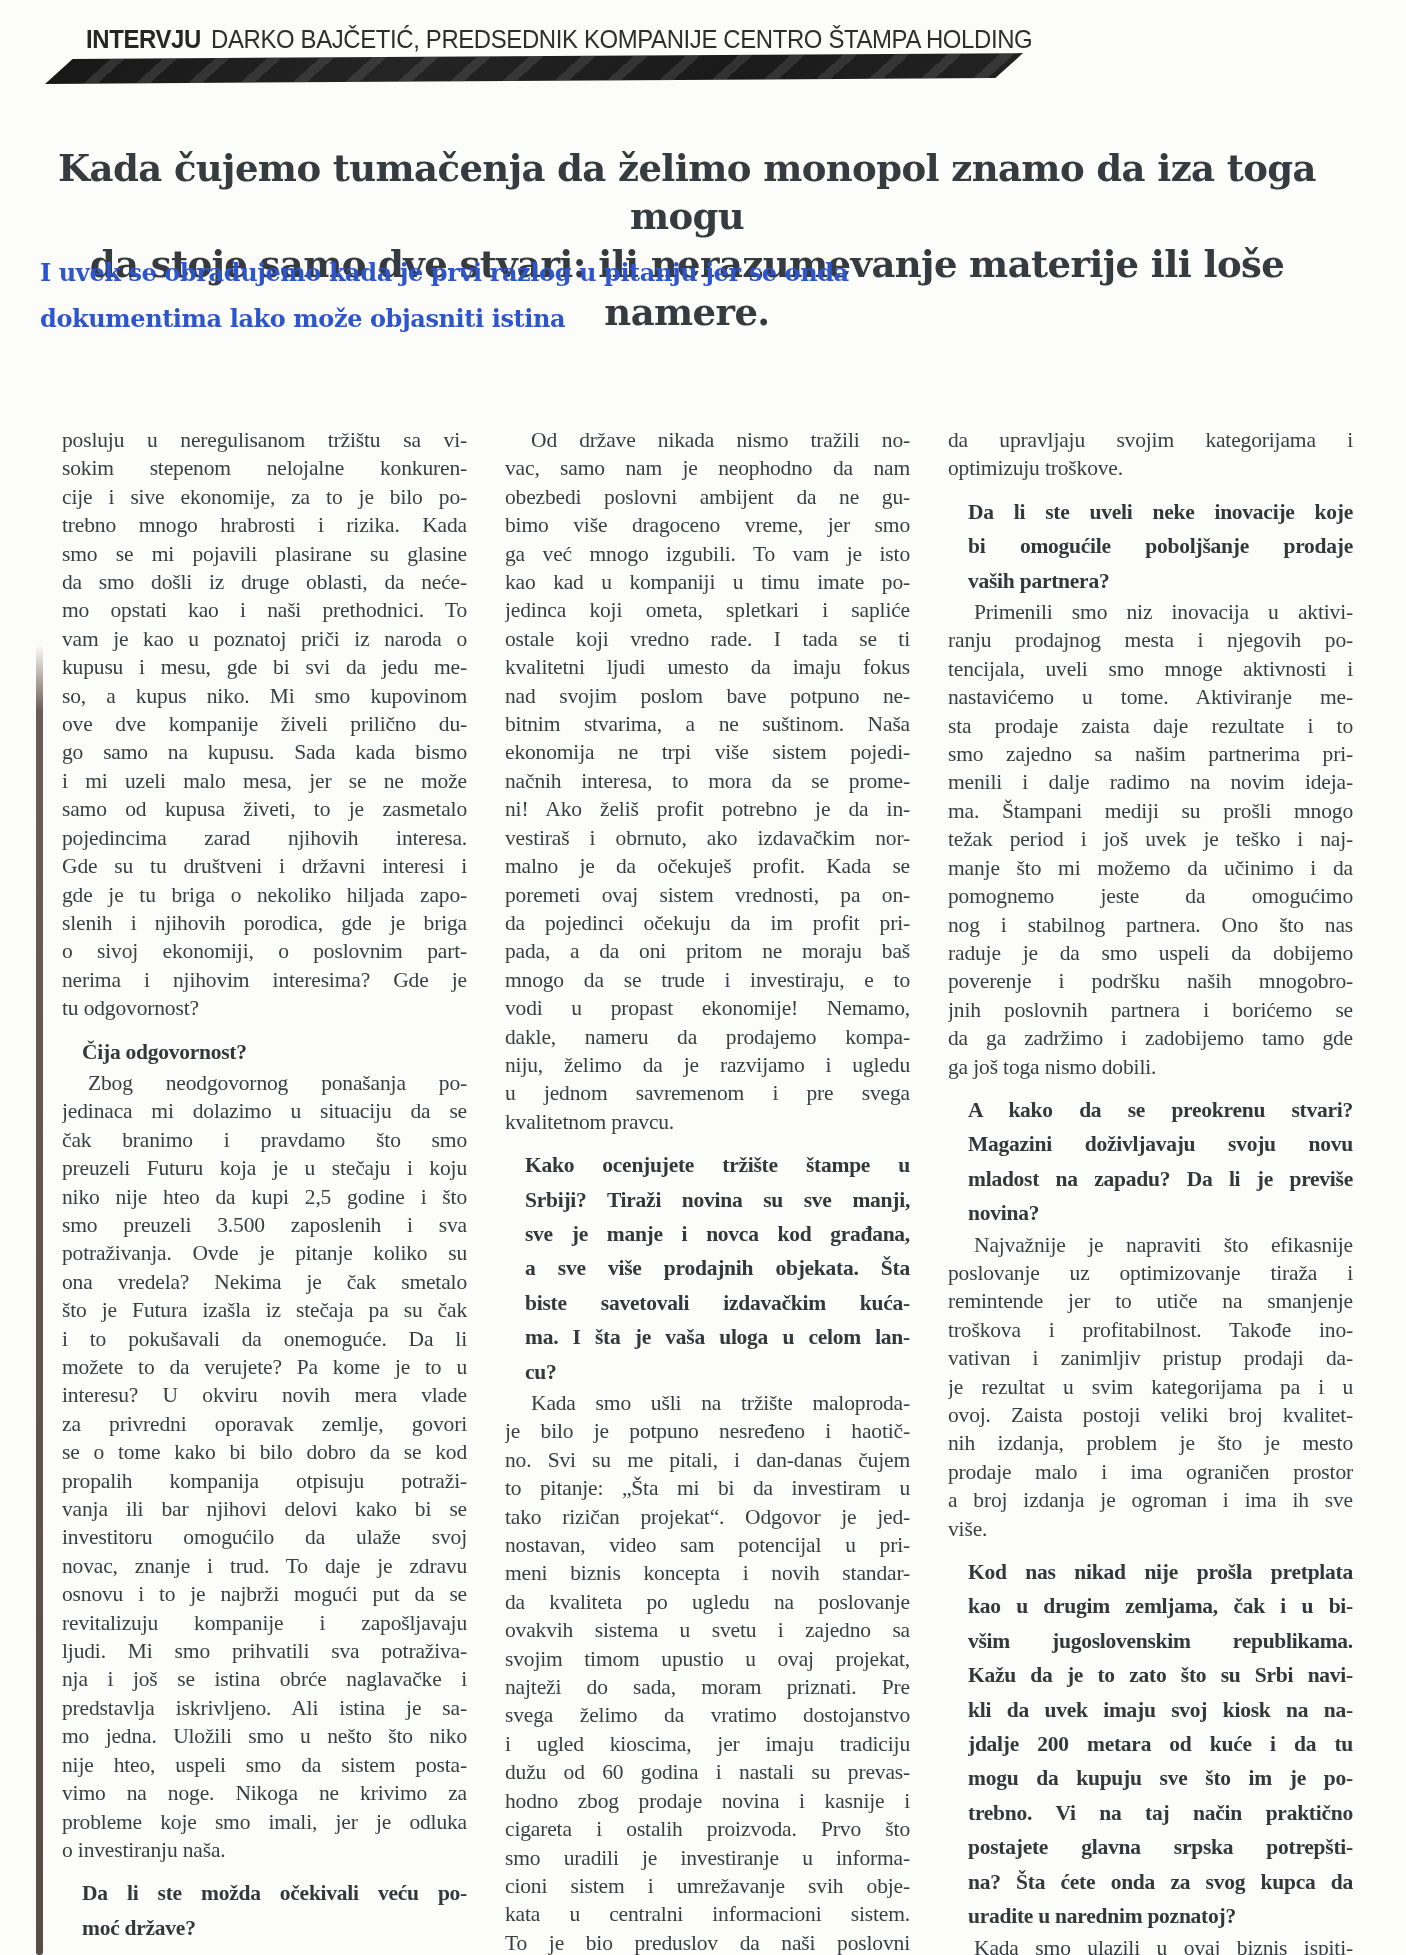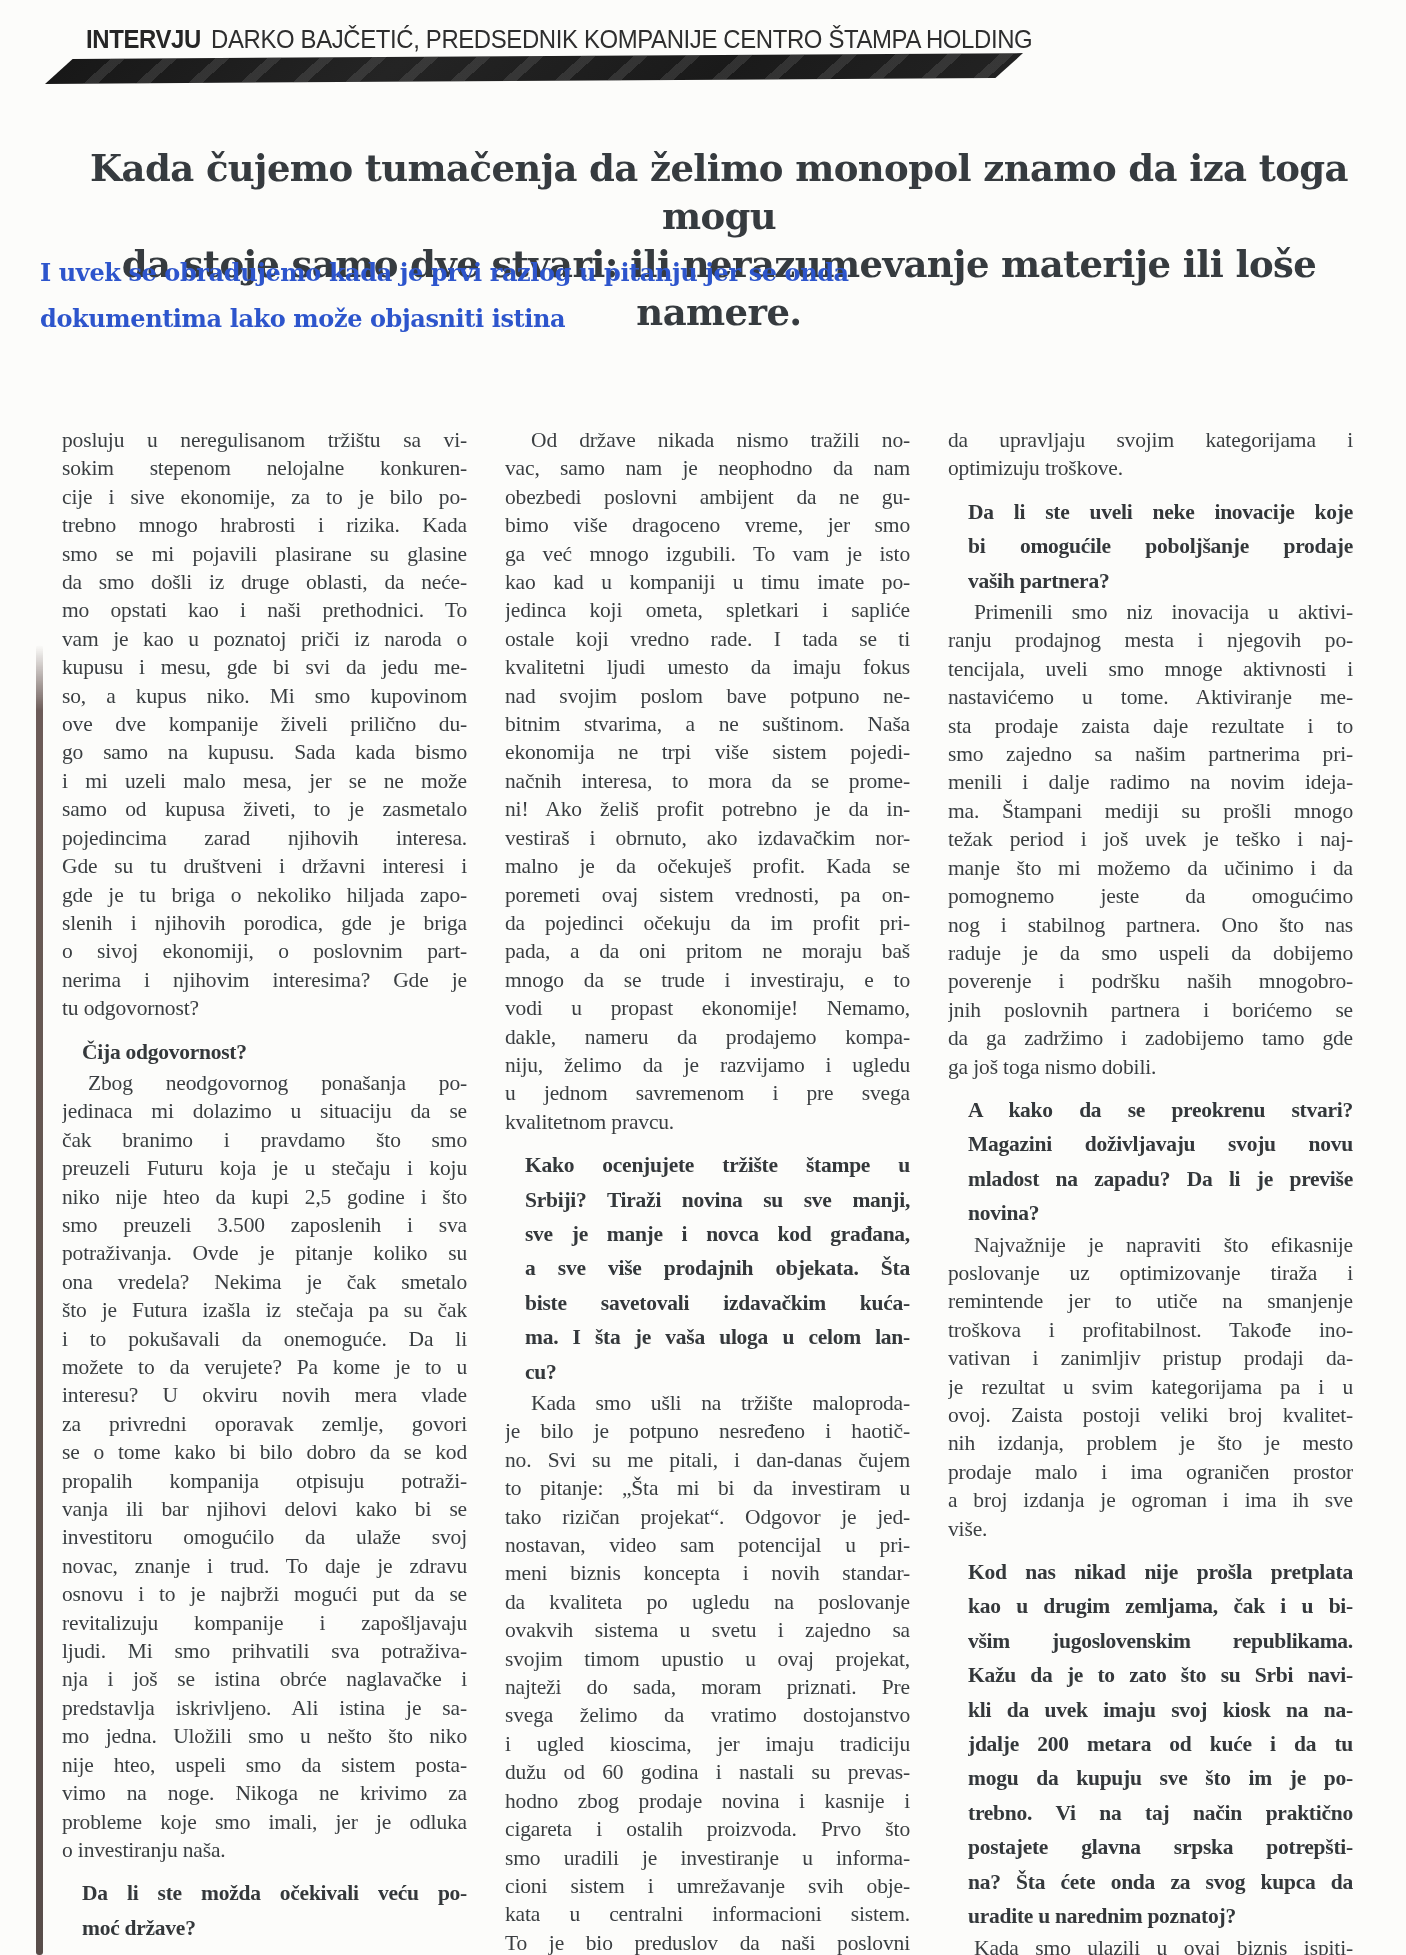--- a/index.html
+++ b/index.html
@@ -24,21 +24,21 @@
     background:
       repeating-linear-gradient(90deg,
         rgba(120,120,120,0.00) 0 38px,
         rgba(120,120,120,0.25) 38px 52px),
       linear-gradient(90deg,#181818,#242424 35%,#1a1a1a 70%,#222222);
     transform:skewX(-48deg) rotate(-0.35deg);
     transform-origin:center;
   }
   
   .headline {
-    position:absolute; left:56px; top:144px; width:1326px;
+    position:absolute; left:24px; top:144px; width:1326px;
     text-align:center;
     font-family:"DejaVu Serif", serif; font-weight:700;
     font-size:37px; line-height:48px; letter-spacing:-0.6px;
   }
   .subheadline {
     position:absolute; left:40px; top:250px; width:1326px;
     text-align:left;
     font-family:"DejaVu Serif", serif; font-weight:700;
     font-size:24px; line-height:46px; letter-spacing:-0.4px;
   }

